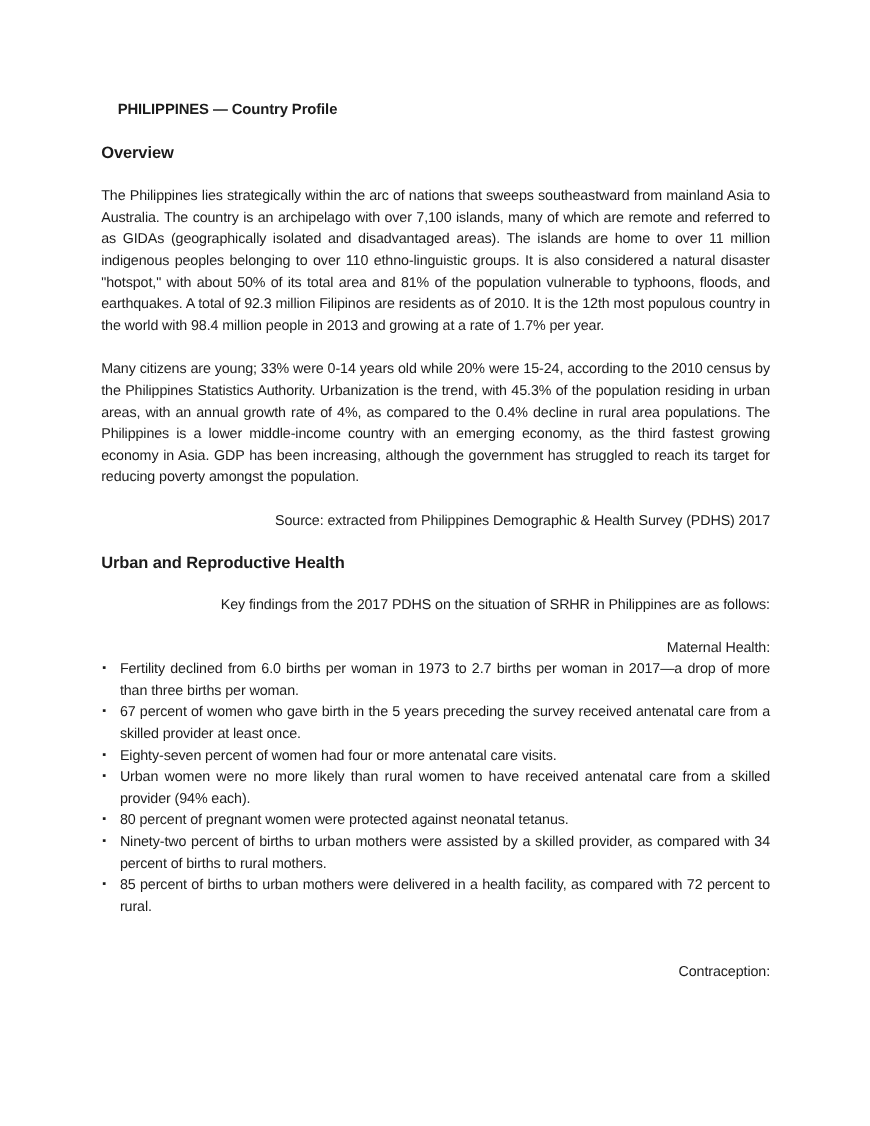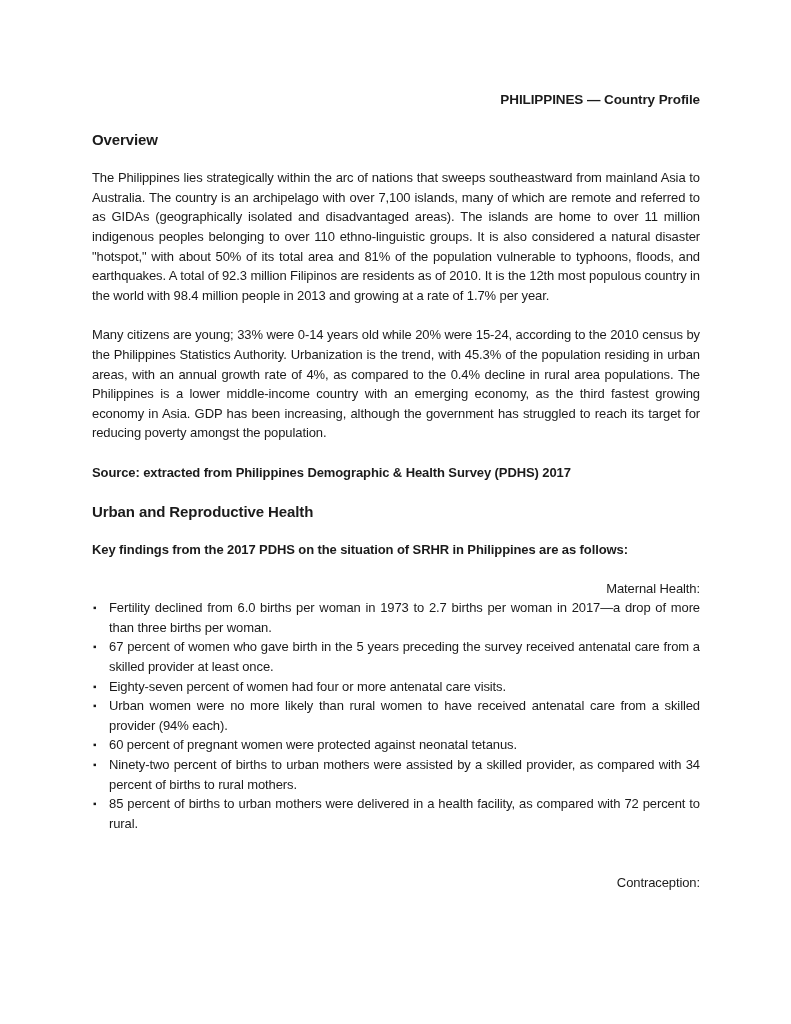--- a/index.html
+++ b/index.html
@@ -18,36 +18,34 @@
     font-family: "Liberation Sans", "DejaVu Sans", sans-serif;
     font-size: 13px;
     line-height: 19.6px;
     letter-spacing: -0.1px;
     color: #1b1b1b;
     overflow: hidden;
   }
   .doc-title {
     font-weight: bold;
     font-size: 13.5px;
-    margin: 0 0 20px 4px;
-    text-align: right;
+    margin: 0 0 20px 15px;
   }
   .section-heading {
     font-weight: bold;
     font-size: 15px;
     margin: 0 0 19px 0;
   }
   .para {
     margin: 0 0 20px 0;
     text-align: justify;
   }
   .plain-line {
     margin: 0 0 19px 0;
-    text-align: left;
-    font-weight: bold;
+    text-align: right;
   }
   .label-line {
     margin: 0;
     text-align: right;
   }
   ul.bullet-list {
     list-style: none;
     margin: 0 0 0 0;
     padding: 0;
   }
@@ -101,21 +99,21 @@
     <li>
       <span class="marker">▪</span>
       <span>Eighty-seven percent of women had four or more antenatal care visits.</span>
     </li>
     <li>
       <span class="marker">▪</span>
       <span>Urban women were no more likely than rural women to have received antenatal care from a skilled provider (94% each).</span>
     </li>
     <li>
       <span class="marker">▪</span>
-      <span>60 percent of pregnant women were protected against neonatal tetanus.</span>
+      <span>80 percent of pregnant women were protected against neonatal tetanus.</span>
     </li>
     <li>
       <span class="marker">▪</span>
       <span>Ninety-two percent of births to urban mothers were assisted by a skilled provider, as compared with 34 percent of births to rural mothers.</span>
     </li>
     <li>
       <span class="marker">▪</span>
       <span>85 percent of births to urban mothers were delivered in a health facility, as compared with 72 percent to rural.</span>
     </li>
   </ul>

